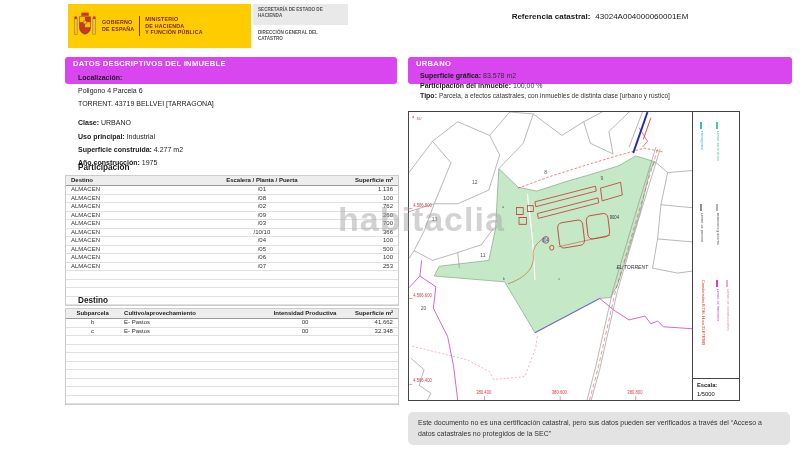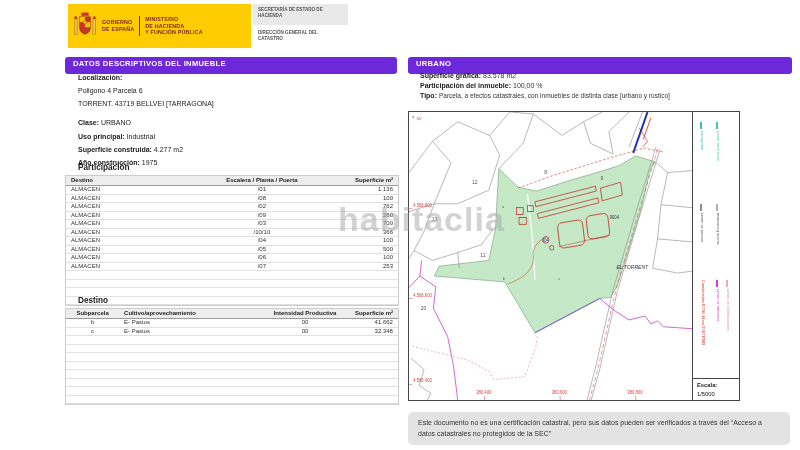--- a/index.html
+++ b/index.html
@@ -14,22 +14,22 @@
   .logo-div{width:1px;height:20px;background:#7E1F1F;}
   .sec-box{left:253px;top:4px;width:95px;height:21px;background:#e9e9e9;
            font-size:4.6px;font-weight:bold;color:#555;padding:3px 5px;box-sizing:border-box;line-height:1.3;}
   .dir-box{left:253px;top:30px;width:95px;font-size:4.6px;font-weight:bold;color:#555;line-height:1.3;padding:0 5px;box-sizing:border-box;}
   .title-box{left:408px;top:6px;width:384px;text-align:center;}
   .title-line{font-size:12.3px;font-weight:bold;color:#1a1a1a;line-height:1.35;}
   .ref-line{margin-top:6px;font-size:8px;color:#1a1a1a;}
   .ref-line .lbl{font-weight:bold;margin-right:5px;}
 
   
-  .banner{background:#6d28d9;color:#fff;font-weight:bold;font-size:7.6px;
-          line-height:13px;height:17px;border-radius:3px;padding-left:8px;
+  .banner{background:#d946ef;color:#fff;font-weight:bold;font-size:7.6px;
+          line-height:13px;height:27px;border-radius:3px;padding-left:8px;
           letter-spacing:.3px;box-sizing:border-box;}
 
   
   .info-block{left:78px;top:73px;width:315px;}
   .iline{font-size:7px;color:#222;margin-bottom:3px;line-height:1.45;}
   .lbl{font-weight:bold;color:#1a1a1a;}
   .gap{height:6px;}
   .sec-title{font-size:8.2px;font-weight:bold;color:#1a1a1a;}
 
   
@@ -91,20 +91,23 @@
   <div class="logo-txt">
     <div>MINISTERIO</div>
     <div>DE HACIENDA</div>
     <div>Y FUNCIÓN PÚBLICA</div>
   </div>
 </div>
 <div class="abs sec-box">SECRETARÍA DE ESTADO DE HACIENDA</div>
 <div class="abs dir-box">DIRECCIÓN GENERAL DEL CATASTRO</div>
 
 <div class="abs title-box">
+  <div class="ref-line">
+    <span class="lbl">Referencia catastral:</span><span>43024A004000060001EM</span>
+  </div>
 </div>
 
 <div class="abs banner" style="left:65px;top:57px;width:332px;">DATOS DESCRIPTIVOS DEL INMUEBLE</div>
 
 <div class="abs info-block">
   <div class="iline lbl">Localización:</div>
   <div class="iline">Poligono 4 Parcela 6</div>
   <div class="iline">TORRENT. 43719 BELLVEI [TARRAGONA]</div>
   <div class="gap"></div>
   <div class="iline"><span class="lbl">Clase:</span> <span>URBANO</span></div>

